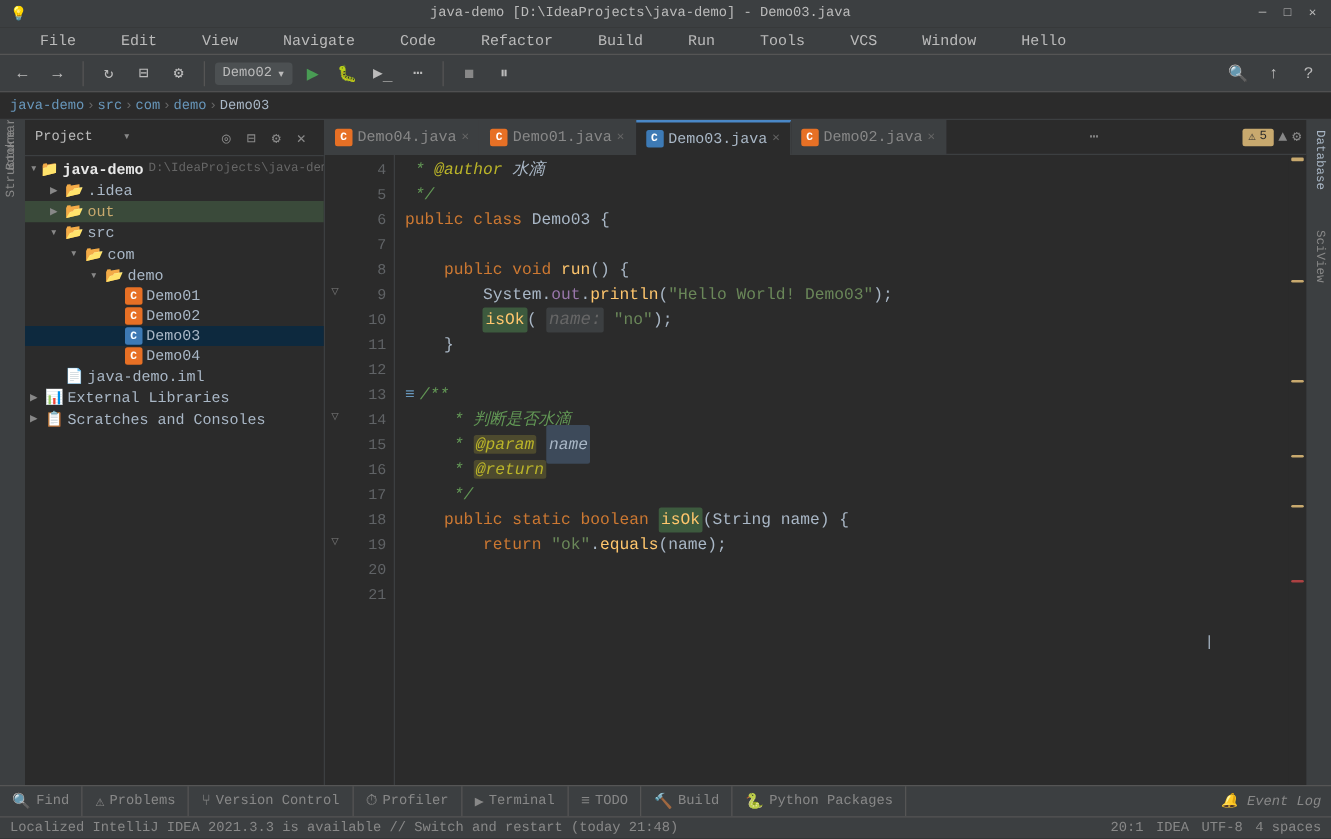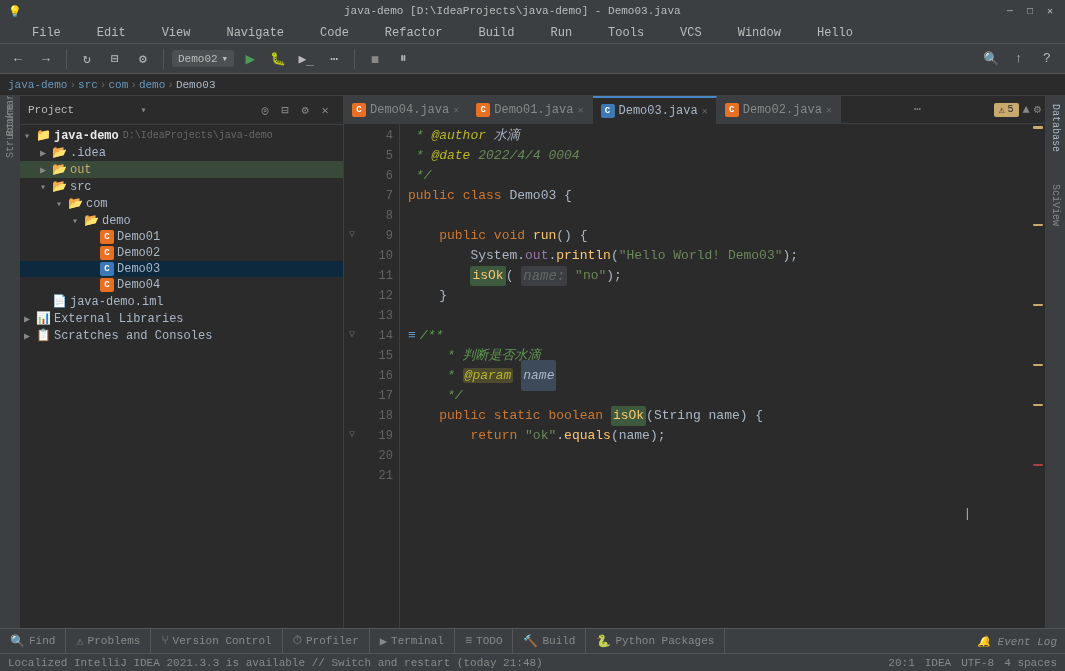--- a/index.html
+++ b/index.html
@@ -103,21 +103,21 @@
 
     
     #main {
       display: flex;
       flex: 1;
       overflow: hidden;
     }
 
     
     #sidebar {
-      width: 324px;
+      width: 240px;
       background: #2b2b2b;
       display: flex;
       flex-direction: column;
       flex-shrink: 0;
       border-right: 1px solid #3c3f41;
     }
     #sidebar-header {
       display: flex;
       align-items: center;
       padding: 4px 8px;
@@ -604,23 +604,20 @@
         <div class="line-num">20</div>
         <div class="line-num">21</div>
       </div>
 
       <div id="code-area">
 
         <div class="code-line">
           <span class="javadoc">&nbsp;*&nbsp;<span class="annotation">@author</span>&nbsp;<span style="color:#a9b7c6;">水滴</span></span>
         </div>
 
-        <div class="code-line">
-          <span class="javadoc">&nbsp;*&nbsp;<span class="annotation">@date</span>&nbsp;<span style="color:#6a8759;">2022/4/4 0004</span></span>
-        </div>
 
         <div class="code-line">
           <span class="javadoc">&nbsp;*/</span>
         </div>
 
         <div class="code-line">
           <span class="kw">public</span><span>&nbsp;</span><span class="kw">class</span><span>&nbsp;<span style="color:#a9b7c6;">Demo03</span>&nbsp;{</span>
         </div>
 
         <div class="code-line">&nbsp;</div>
@@ -648,20 +645,23 @@
         </div>
 
         <div class="code-line">
           <span class="javadoc">&nbsp;&nbsp;&nbsp;&nbsp;&nbsp;*&nbsp;判断是否水滴</span>
         </div>
 
         <div class="code-line">
           <span class="javadoc">&nbsp;&nbsp;&nbsp;&nbsp;&nbsp;*&nbsp;<span class="annotation" style="background:#4d4a2e;padding:0 2px;border-radius:2px;">@param</span>&nbsp;<span style="background:#3d4a5a;padding:8px 2px;border-radius:2px;color:#a9b7c6;">name</span></span>
         </div>
 
+        <div class="code-line">
+          <span class="javadoc">&nbsp;&nbsp;&nbsp;&nbsp;&nbsp;*&nbsp;<span class="annotation" style="background:#4d4a2e;padding:0 2px;border-radius:2px;">@return</span></span>
+        </div>
 
         <div class="code-line">
           <span class="javadoc">&nbsp;&nbsp;&nbsp;&nbsp;&nbsp;*/</span>
         </div>
 
         <div class="code-line">
           <span>&nbsp;&nbsp;&nbsp;&nbsp;</span><span class="kw">public</span><span>&nbsp;</span><span class="kw">static</span><span>&nbsp;</span><span class="kw">boolean</span><span>&nbsp;</span><span style="background:#3d5a3e;padding:0 2px;border-radius:2px;"><span class="method">isOk</span></span><span>(</span><span style="color:#a9b7c6;">String</span><span>&nbsp;name) {</span>
         </div>
 
         <div class="code-line">

